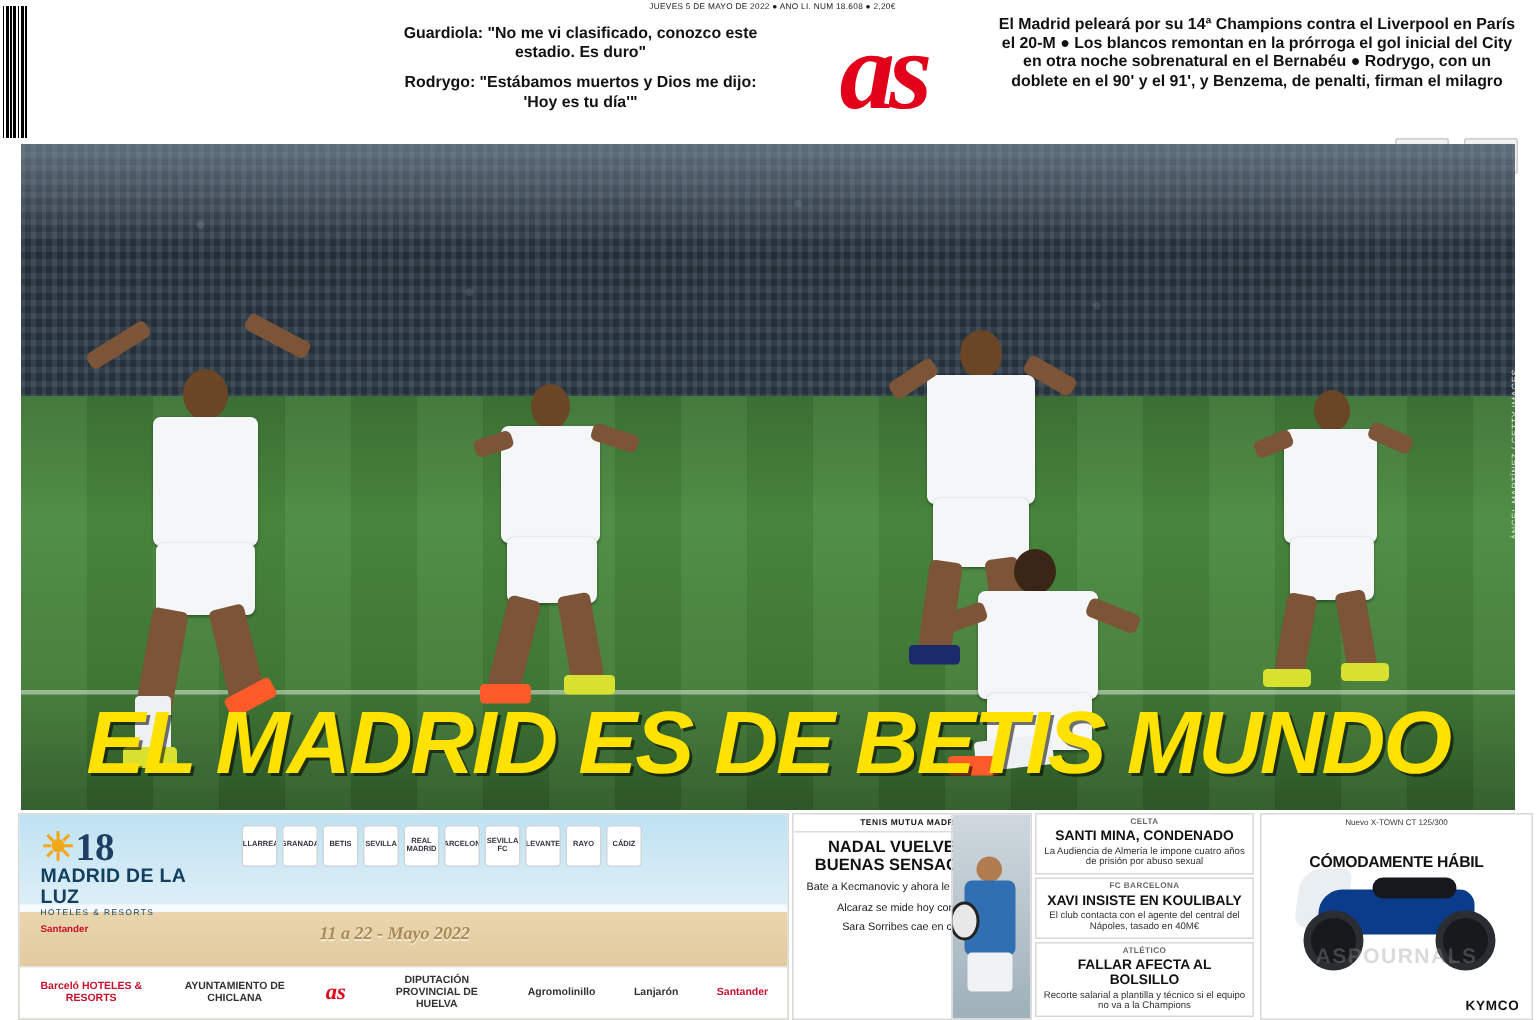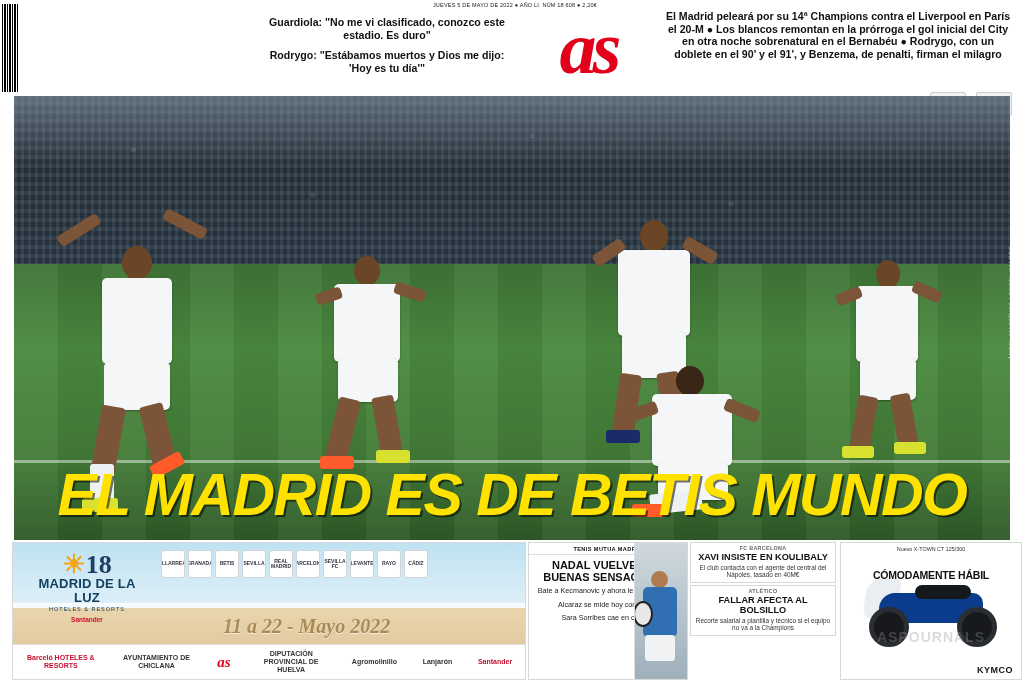--- a/index.html
+++ b/index.html
@@ -147,42 +147,42 @@
   
   .promo{
     position:absolute;left:12px;top:0;width:512px;height:136px;
     background:linear-gradient(#cfe8f4 0%, #bfe0ef 38%, #ead9b7 52%, #e3cfa6 100%);
     overflow:hidden;border:1px solid #d9d9d9;
   }
   .promo .sky{position:absolute;left:0;top:0;width:100%;height:48%;background:linear-gradient(#bfe2f2,#dff0f8);}
   .promo .sand{position:absolute;left:0;top:48%;width:100%;height:52%;background:linear-gradient(#e9d5ad,#dcc193);}
   .promo .surf{position:absolute;left:0;top:44%;width:100%;height:6%;background:rgba(255,255,255,.75);}
   .costa{
-    position:absolute;left:14px;top:10px;width:120px;color:#123a56;text-align:center;
+    position:absolute;left:14px;top:10px;width:120px;color:#123a56;text-align:left;
   }
   .costa .c18{
     font-family:"Liberation Serif",serif;font-weight:bold;font-size:26px;line-height:24px;color:#1d3f63;
   }
   .costa .c18 .sun{color:#f2a71b;}
   .costa .cname{font-weight:bold;font-size:13px;line-height:14px;color:#14405f;letter-spacing:.2px;}
   .costa .csub{font-size:5.5px;letter-spacing:1px;color:#14405f;margin-top:1px;}
   .costa .cspon{font-size:6.5px;font-weight:bold;color:#c8102e;margin-top:4px;}
   .badges{
     position:absolute;left:148px;top:6px;width:352px;height:30px;
     display:flex;gap:3px;align-items:center;
   }
   .badge{
     width:22px;height:26px;border-radius:3px;background:#fff;border:1px solid #cfd6da;
     display:flex;align-items:center;justify-content:center;font-size:5px;font-weight:bold;color:#334;
     text-align:center;line-height:5.5px;overflow:hidden;
   }
   .sandtext{
-    position:absolute;left:210px;top:72px;
+    position:absolute;left:200px;top:72px;
     font-family:"Liberation Serif",serif;font-style:italic;font-weight:bold;
-    font-size:20px;color:#a98a55;text-shadow:0 1px 0 rgba(255,255,255,.6);
+    font-size:12px;color:#a98a55;text-shadow:0 1px 0 rgba(255,255,255,.6);
   }
   .footer-logos{
     position:absolute;left:0;bottom:0;width:512px;height:34px;background:#fff;
     display:flex;align-items:center;justify-content:space-around;
     border-top:1px solid #e3e3e3;
   }
   .flogo{font-size:7px;font-weight:bold;color:#333;text-align:center;line-height:8px;max-width:70px;}
   .flogo.as{color:#e2001a;font-family:"Liberation Serif",serif;font-style:italic;font-size:15px;}
   .flogo.red{color:#c8102e;}
 
@@ -393,20 +393,25 @@
       <div class="tennis-photo">
         <div class="tp-head"></div>
         <div class="tp-body"></div>
         <div class="tp-short"></div>
         <div class="tp-racket"></div>
       </div>
     </div>
 
     <div class="news">
       <div class="nbox">
+        <div class="nk">CELTA</div>
+        <div class="nt">SANTI MINA, CONDENADO</div>
+        <div class="nd">La Audiencia de Almería le impone cuatro años de prisión por abuso sexual</div>
+      </div>
+      <div class="nbox">
         <div class="nk">FC BARCELONA</div>
         <div class="nt">XAVI INSISTE EN KOULIBALY</div>
         <div class="nd">El club contacta con el agente del central del Nápoles, tasado en 40M€</div>
       </div>
       <div class="nbox">
         <div class="nk">ATLÉTICO</div>
         <div class="nt">FALLAR AFECTA AL BOLSILLO</div>
         <div class="nd">Recorte salarial a plantilla y técnico si el equipo no va a la Champions</div>
       </div>
     </div>

